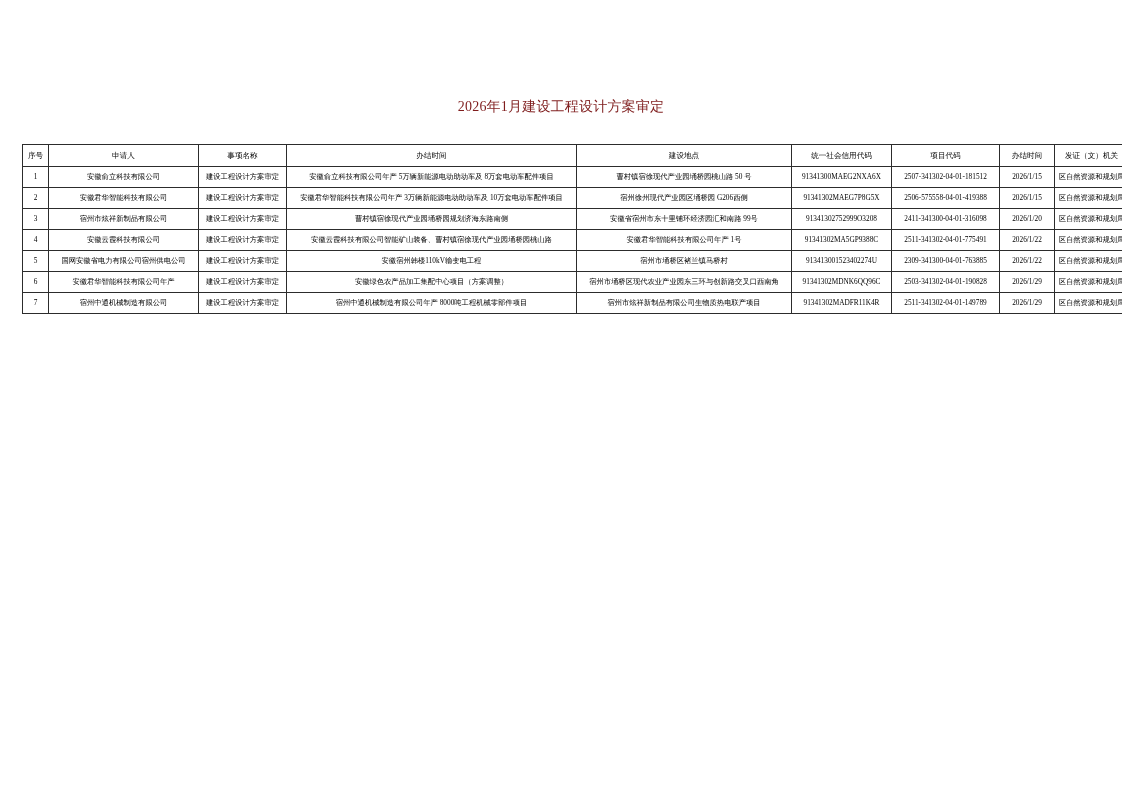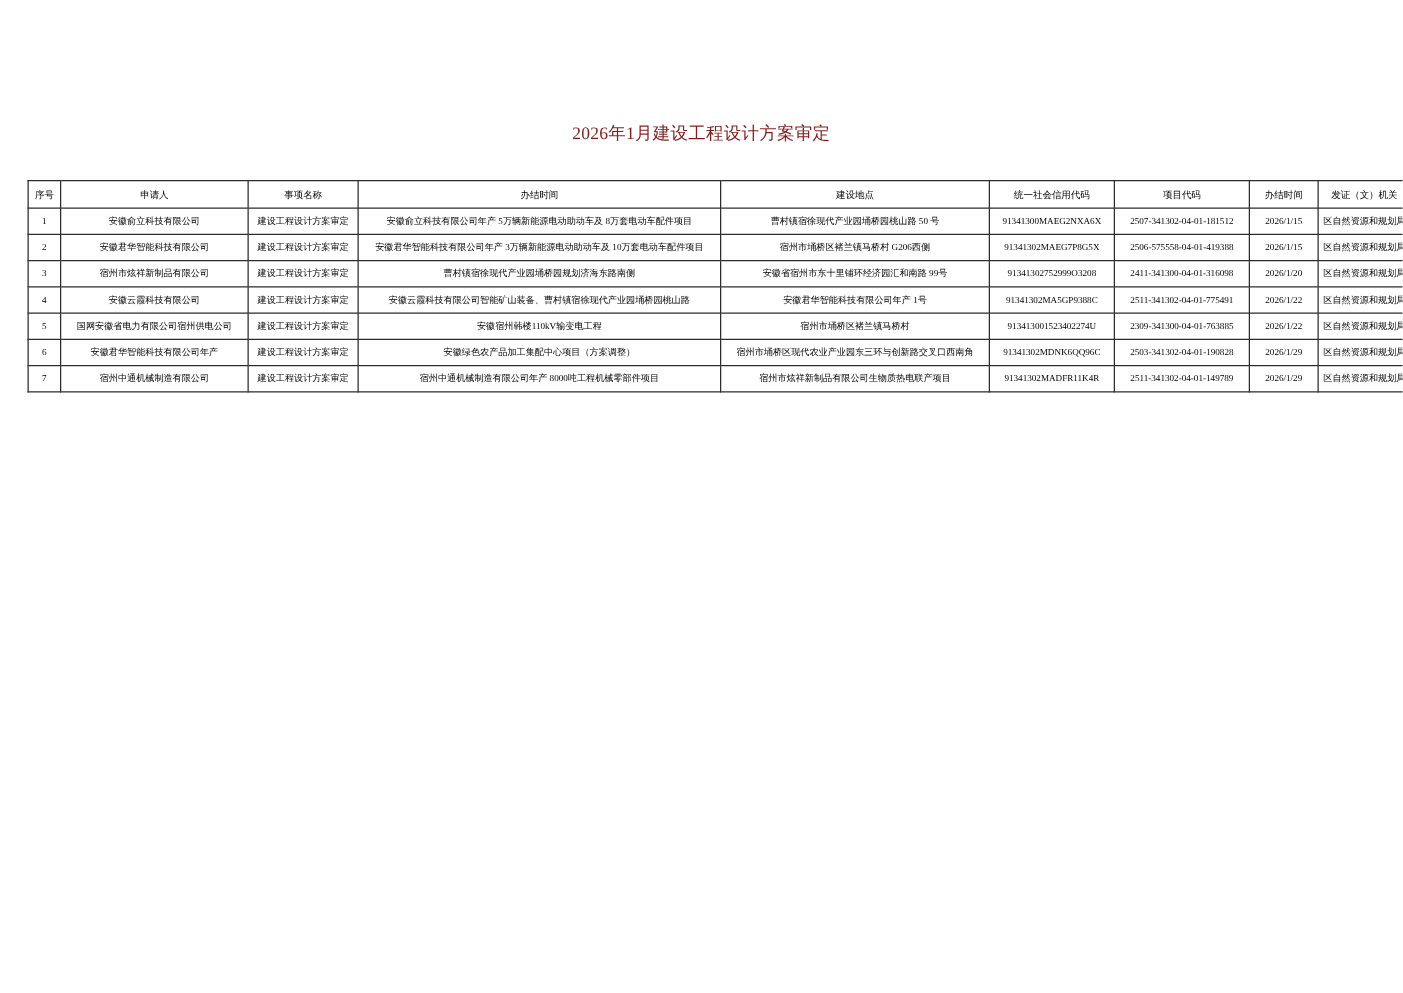--- a/index.html
+++ b/index.html
@@ -114,21 +114,21 @@
           <td class="num">91341300MAEG2NXA6X</td>
           <td class="num">2507-341302-04-01-181512</td>
           <td class="num">2026/1/15</td>
           <td>区自然资源和规划局</td>
         </tr>
         <tr>
           <td class="num">2</td>
           <td>安徽君华智能科技有限公司</td>
           <td>建设工程设计方案审定</td>
           <td>安徽君华智能科技有限公司年产 3万辆新能源电动助动车及 10万套电动车配件项目</td>
-          <td>宿州市埇桥区褚兰镇马桥村 G206西侧</td>
+          <td>宿州徐州现代产业园区埇桥园 G206西侧</td>
           <td class="num">91341302MAEG7P8G5X</td>
           <td class="num">2506-575558-04-01-419388</td>
           <td class="num">2026/1/15</td>
           <td>区自然资源和规划局</td>
         </tr>
         <tr>
           <td class="num">3</td>
           <td>宿州市炫祥新制品有限公司</td>
           <td>建设工程设计方案审定</td>
           <td>曹村镇宿徐现代产业园埇桥园规划济海东路南侧</td>

